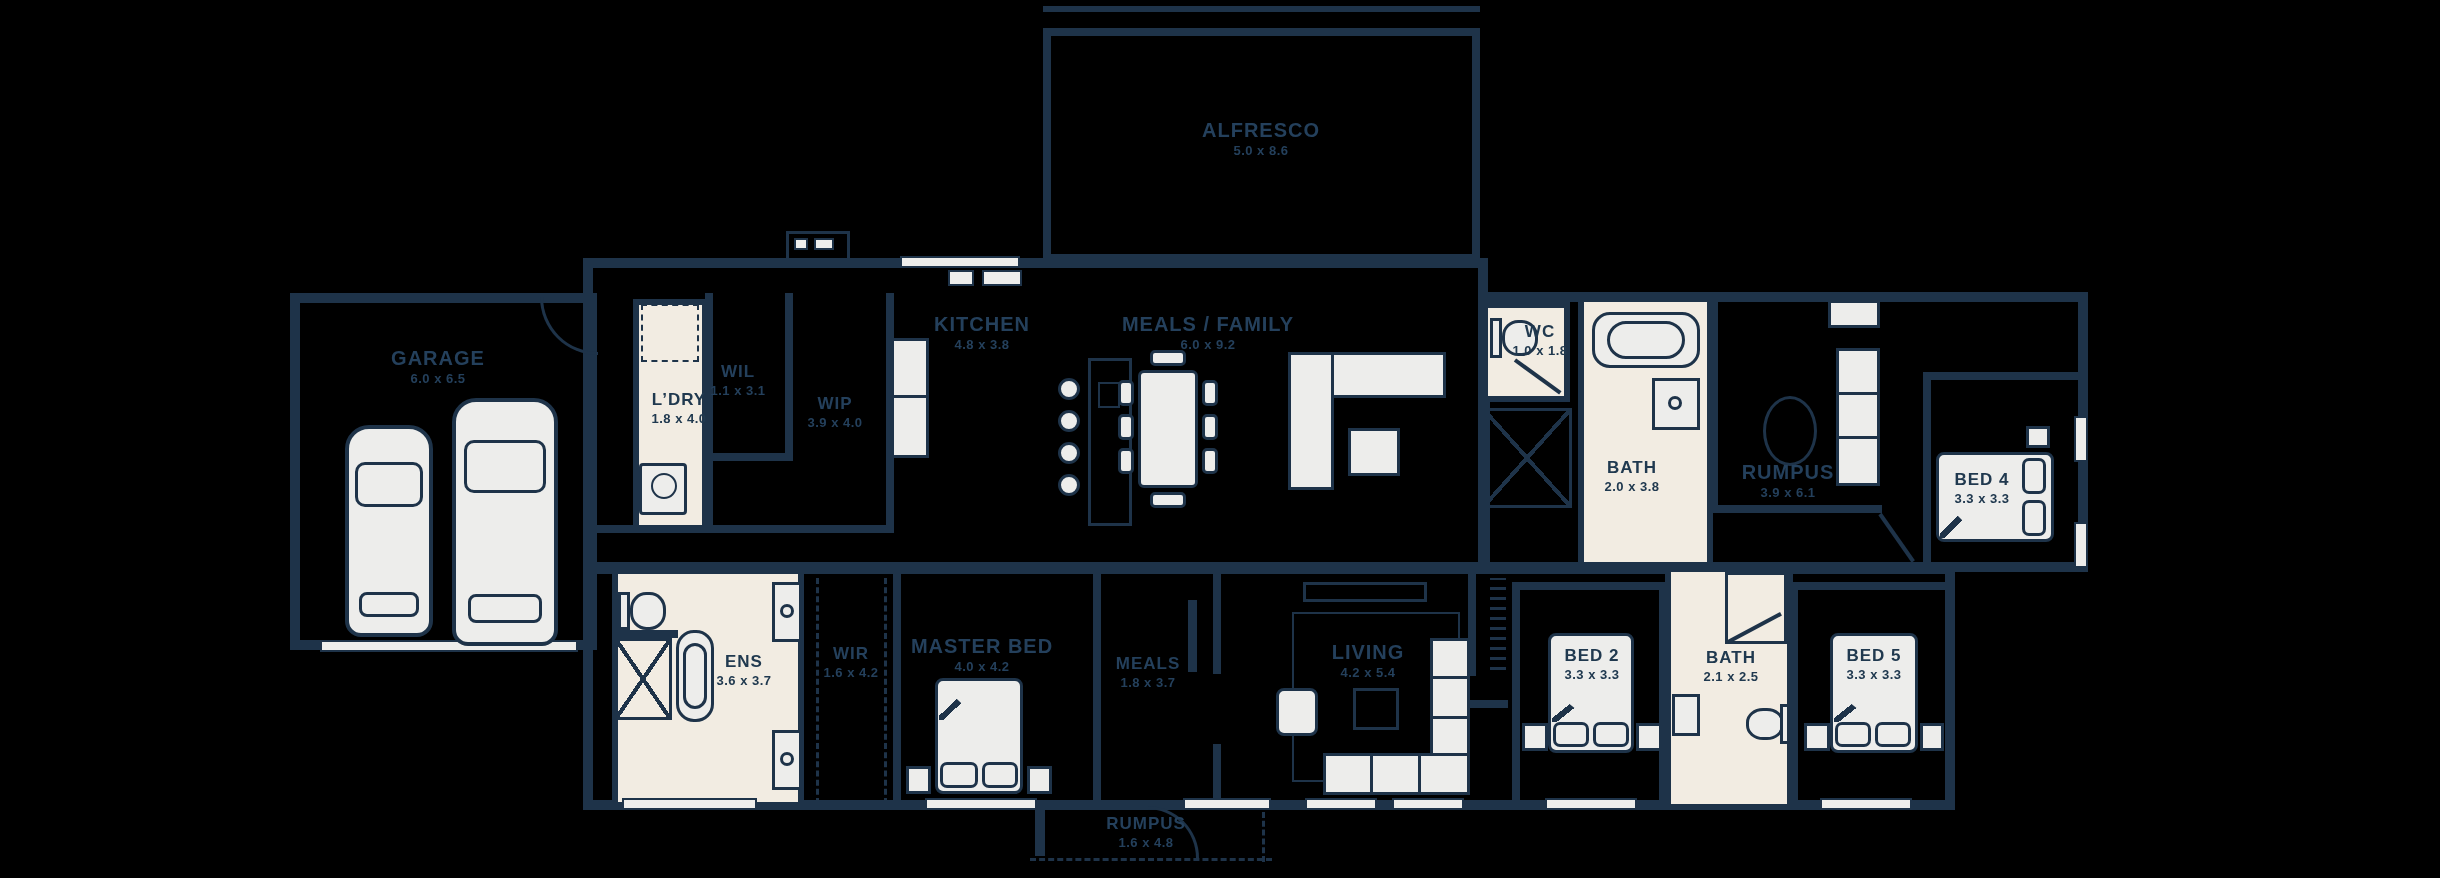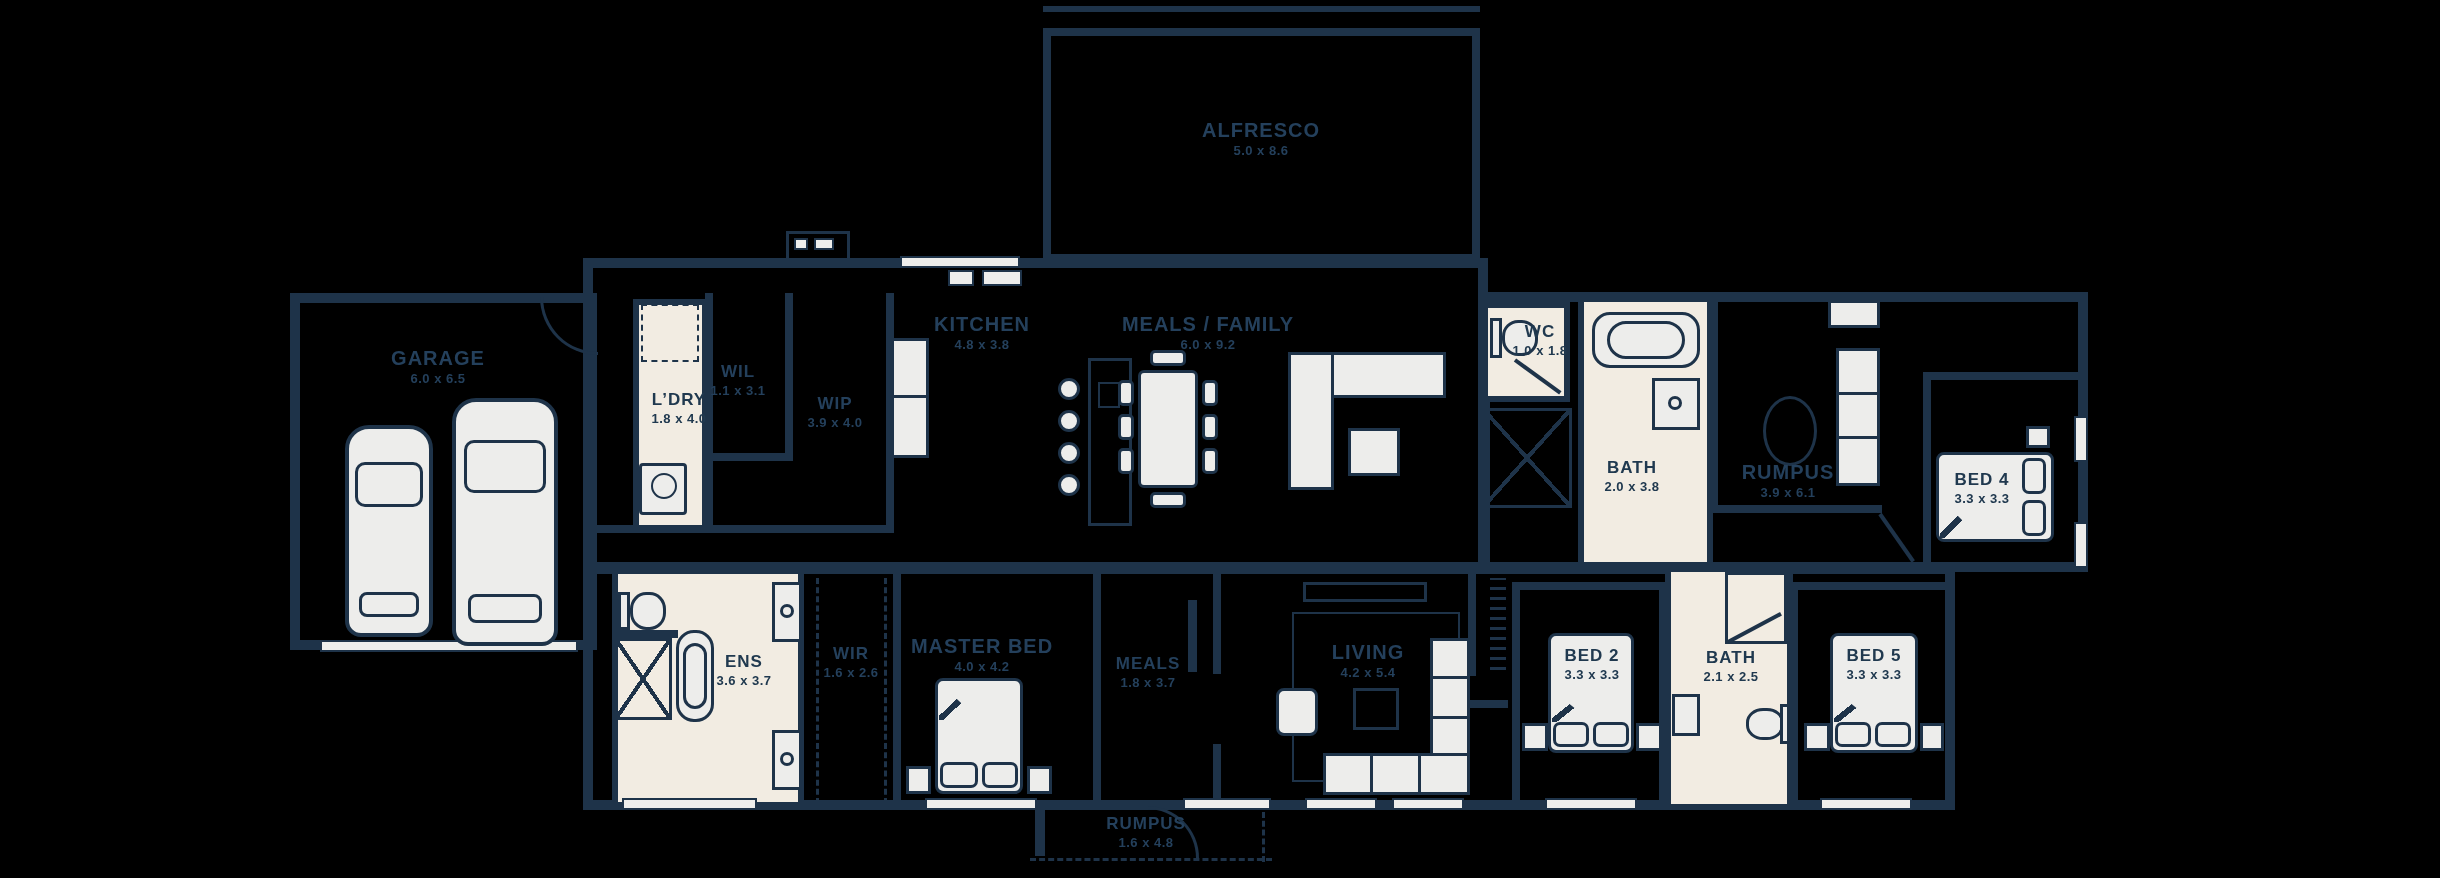--- a/index.html
+++ b/index.html
@@ -263,21 +263,21 @@
   <div class="lbl sm ink" style="left:1982px;top:470px;">
     <div class="nm">BED 4</div>
     <div class="dm">3.3 x 3.3</div>
   </div>
   <div class="lbl sm ink" style="left:744px;top:652px;">
     <div class="nm">ENS</div>
     <div class="dm">3.6 x 3.7</div>
   </div>
   <div class="lbl sm" style="left:851px;top:644px;">
     <div class="nm">WIR</div>
-    <div class="dm">1.6 x 2.6</div>
+    <div class="dm">1.6 x 4.2</div>
   </div>
   <div class="lbl" style="left:982px;top:634px;">
     <div class="nm">MASTER BED</div>
     <div class="dm">4.0 x 4.2</div>
   </div>
   <div class="lbl sm" style="left:1148px;top:654px;">
     <div class="nm">MEALS</div>
     <div class="dm">1.8 x 3.7</div>
   </div>
   <div class="lbl" style="left:1368px;top:640px;">

